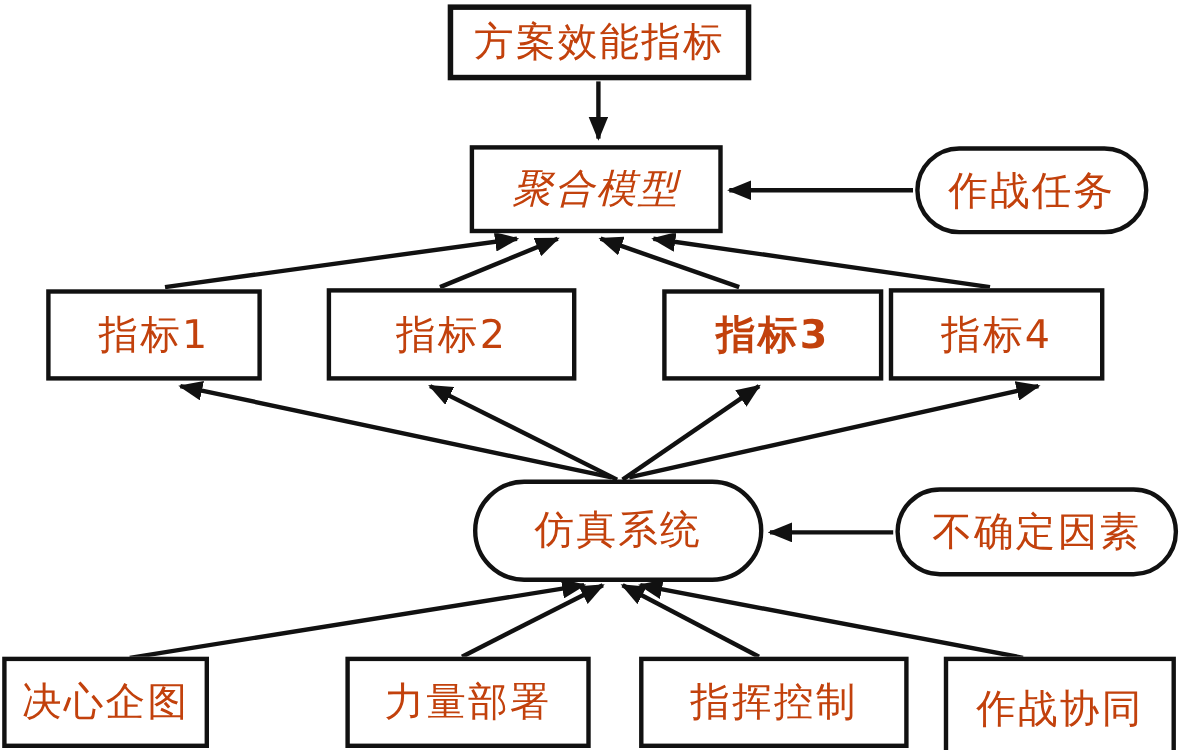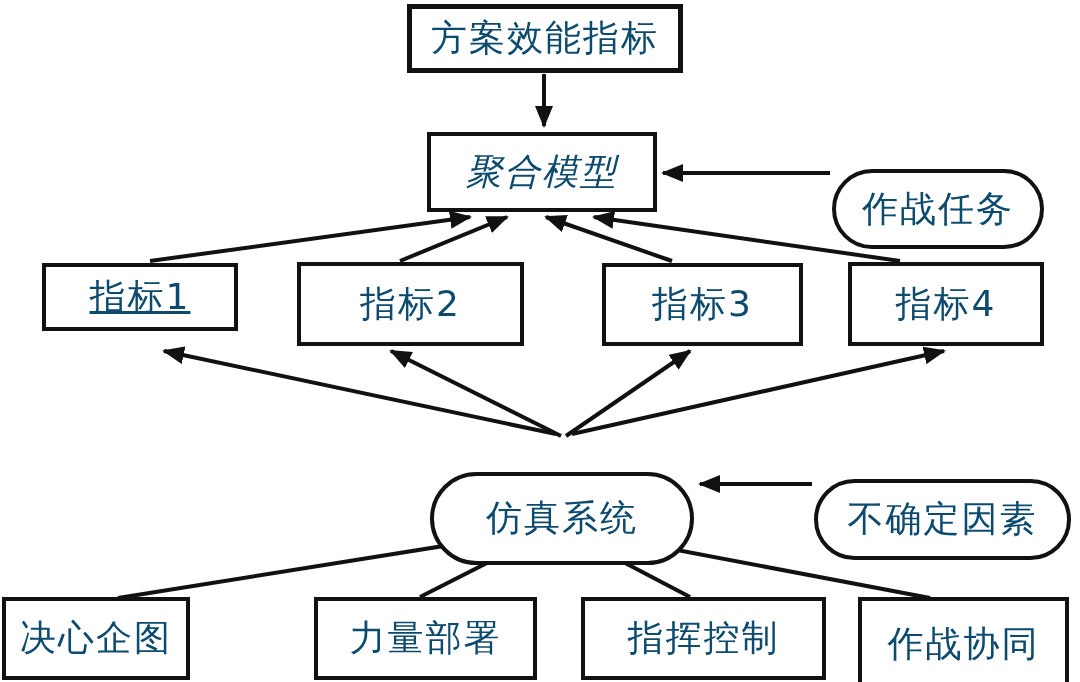--- a/index.html
+++ b/index.html
@@ -21,36 +21,36 @@
     height: 682px;
   }
 
   .node {
     position: absolute;
     display: flex;
     align-items: center;
     justify-content: center;
     background: #ffffff;
     border: 4px solid #111111;
-    color: #0c4a6e;
+    color: #c2410c;
     font-size: 36px;
     letter-spacing: 2px;
     white-space: nowrap;
     z-index: 2;
   }
-  .stadium { border-radius: 999px; margin-top: 36px; }
+  .stadium { border-radius: 999px; }
 
   
   #n-scheme  { left: 407px; top:   4px; width: 276px; height: 69px; border-width: 5px; }
   #n-agg     { left: 427px; top: 132px; width: 230px; height: 80px; font-style: italic; }
   #n-task    { left: 832px; top: 133px; width: 212px; height: 80px; }
-  #n-ind1    { left:  42px; top: 263px; width: 196px; height: 68px; text-decoration: underline; }
+  #n-ind1    { left:  42px; top: 263px; width: 196px; height: 83px; }
   #n-ind2    { left: 297px; top: 262px; width: 227px; height: 84px; }
-  #n-ind3    { left: 602px; top: 263px; width: 201px; height: 83px; }
-  #n-ind4    { left: 848px; top: 262px; width: 196px; height: 84px; }
+  #n-ind3    { left: 602px; top: 263px; width: 201px; height: 83px; font-weight: bold; }
+  #n-ind4    { left: 808px; top: 262px; width: 196px; height: 84px; }
   #n-sim     { left: 430px; top: 436px; width: 264px; height: 93px; text-align: right; }
   #n-unc     { left: 814px; top: 443px; width: 257px; height: 81px; }
   #n-dec     { left:   2px; top: 597px; width: 188px; height: 83px; }
   #n-force   { left: 290px; top: 597px; width: 223px; height: 83px; margin-left: 24px; }
   #n-cmd     { left: 581px; top: 597px; width: 245px; height: 83px; }
   #n-coord   { left: 858px; top: 597px; width: 211px; height: 94px; }
 
   .edge { stroke: #111111; stroke-width: 4; fill: none; }
 </style>
 </head>

